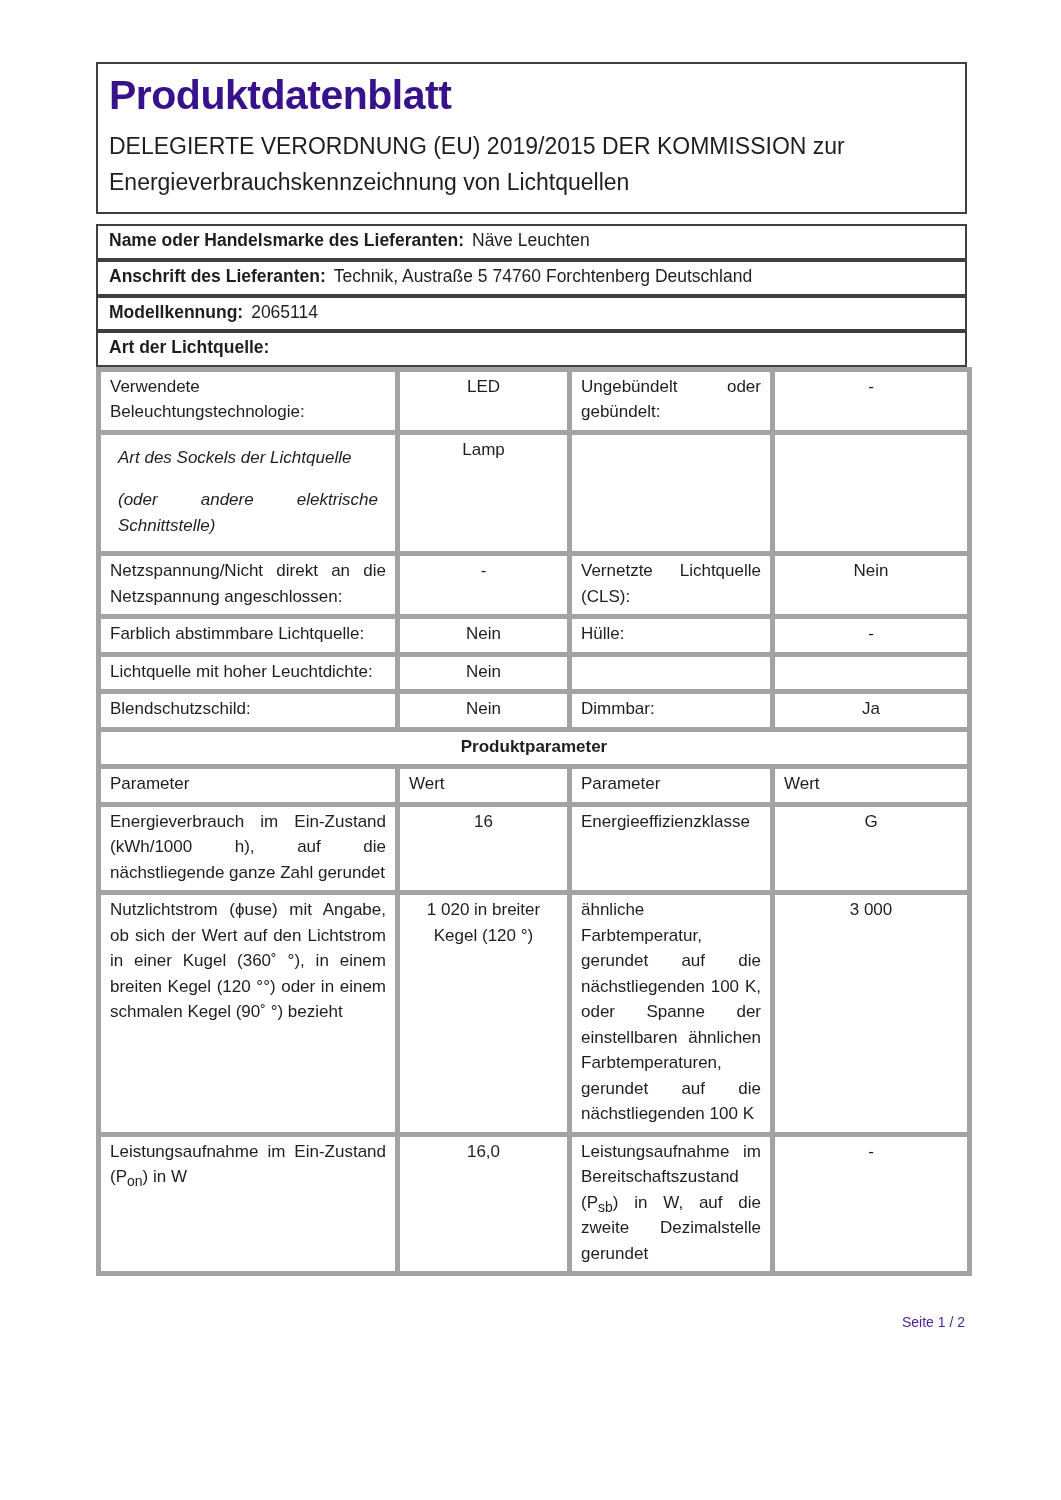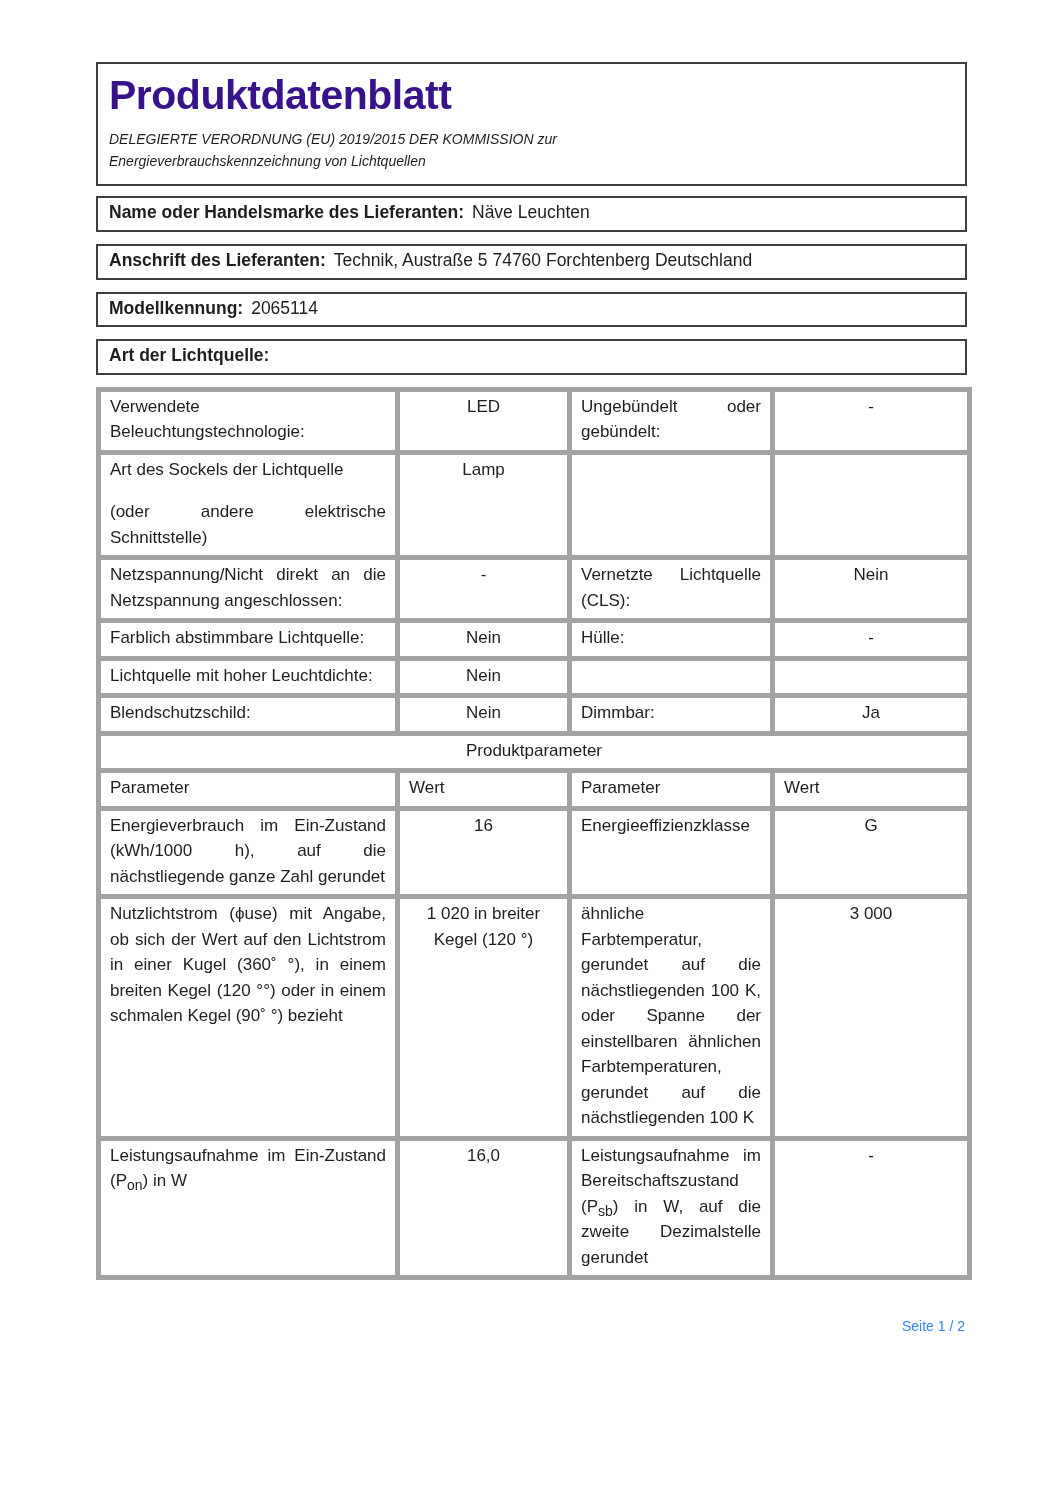--- a/index.html
+++ b/index.html
@@ -11,32 +11,31 @@
     color: #1e1e1e;
     -webkit-font-smoothing: antialiased;
   }
   .page {
     position: relative;
     width: 1061px; height: 1500px;
     padding: 62px 94px 0 96px;
   }
   .box {
     border: 2px solid #3f3f3f;
-    margin-bottom: 12px;
   }
   .title-box { padding: 8px 12px 12px 11px; margin-bottom: 10px; }
   .doc-title {
     margin: 0 0 10px 0;
     font-size: 41px;
     font-weight: bold;
     letter-spacing: -0.5px;
     color: #38128b;
   }
   .subtitle { margin: 0; }
-  .subtitle span { display: block; font-size: 14px; line-height: 1.55; color: #1e1e1e; font-style: italic; }
+  .subtitle span { display: block; font-size: 23px; line-height: 1.55; color: #1e1e1e; }
   .info-row {
     padding: 3px 10px 5px 11px;
     font-size: 17.5px;
     line-height: 1.35;
   }
   .info-label { font-weight: bold; }
   .info-value { margin-left: 8px; }
   table.grid {
     width: 100%;
     border-collapse: collapse;
@@ -47,32 +46,32 @@
     padding: 2px 9px 5px 9px;
     font-size: 17px;
     line-height: 1.5;
     vertical-align: top;
     overflow: hidden;
   }
   td.p { text-align: justify; text-align-last: left; -moz-text-align-last: left; }
   td.v { text-align: center; }
   td.section-head {
     text-align: center; text-align-last: center; -moz-text-align-last: center;
-    font-weight: normal;
+    font-weight: bold;
   }
   tr.col-head td { text-align: right; text-align-last: left; font-weight: normal; }
-  td.p p { margin: 0; }
+  td.p p { margin: 8px; font-style: italic; }
   td.p p.para-gap { margin-bottom: 17px; }
   sub { font-size: 14px; line-height: 0; }
   .footer {
     margin-top: 38px;
     padding-right: 2px;
     text-align: right;
     font-size: 14px;
-    color: #3b82f6;
+    color: #4c1d95;
   }
 </style>
 </head>
 <body>
 
 <div class="page">
 
   <section class="box title-box">
     <h1 class="doc-title" style="color: rgb(56, 18, 139);">Produktdatenblatt</h1>
     <p class="subtitle">

